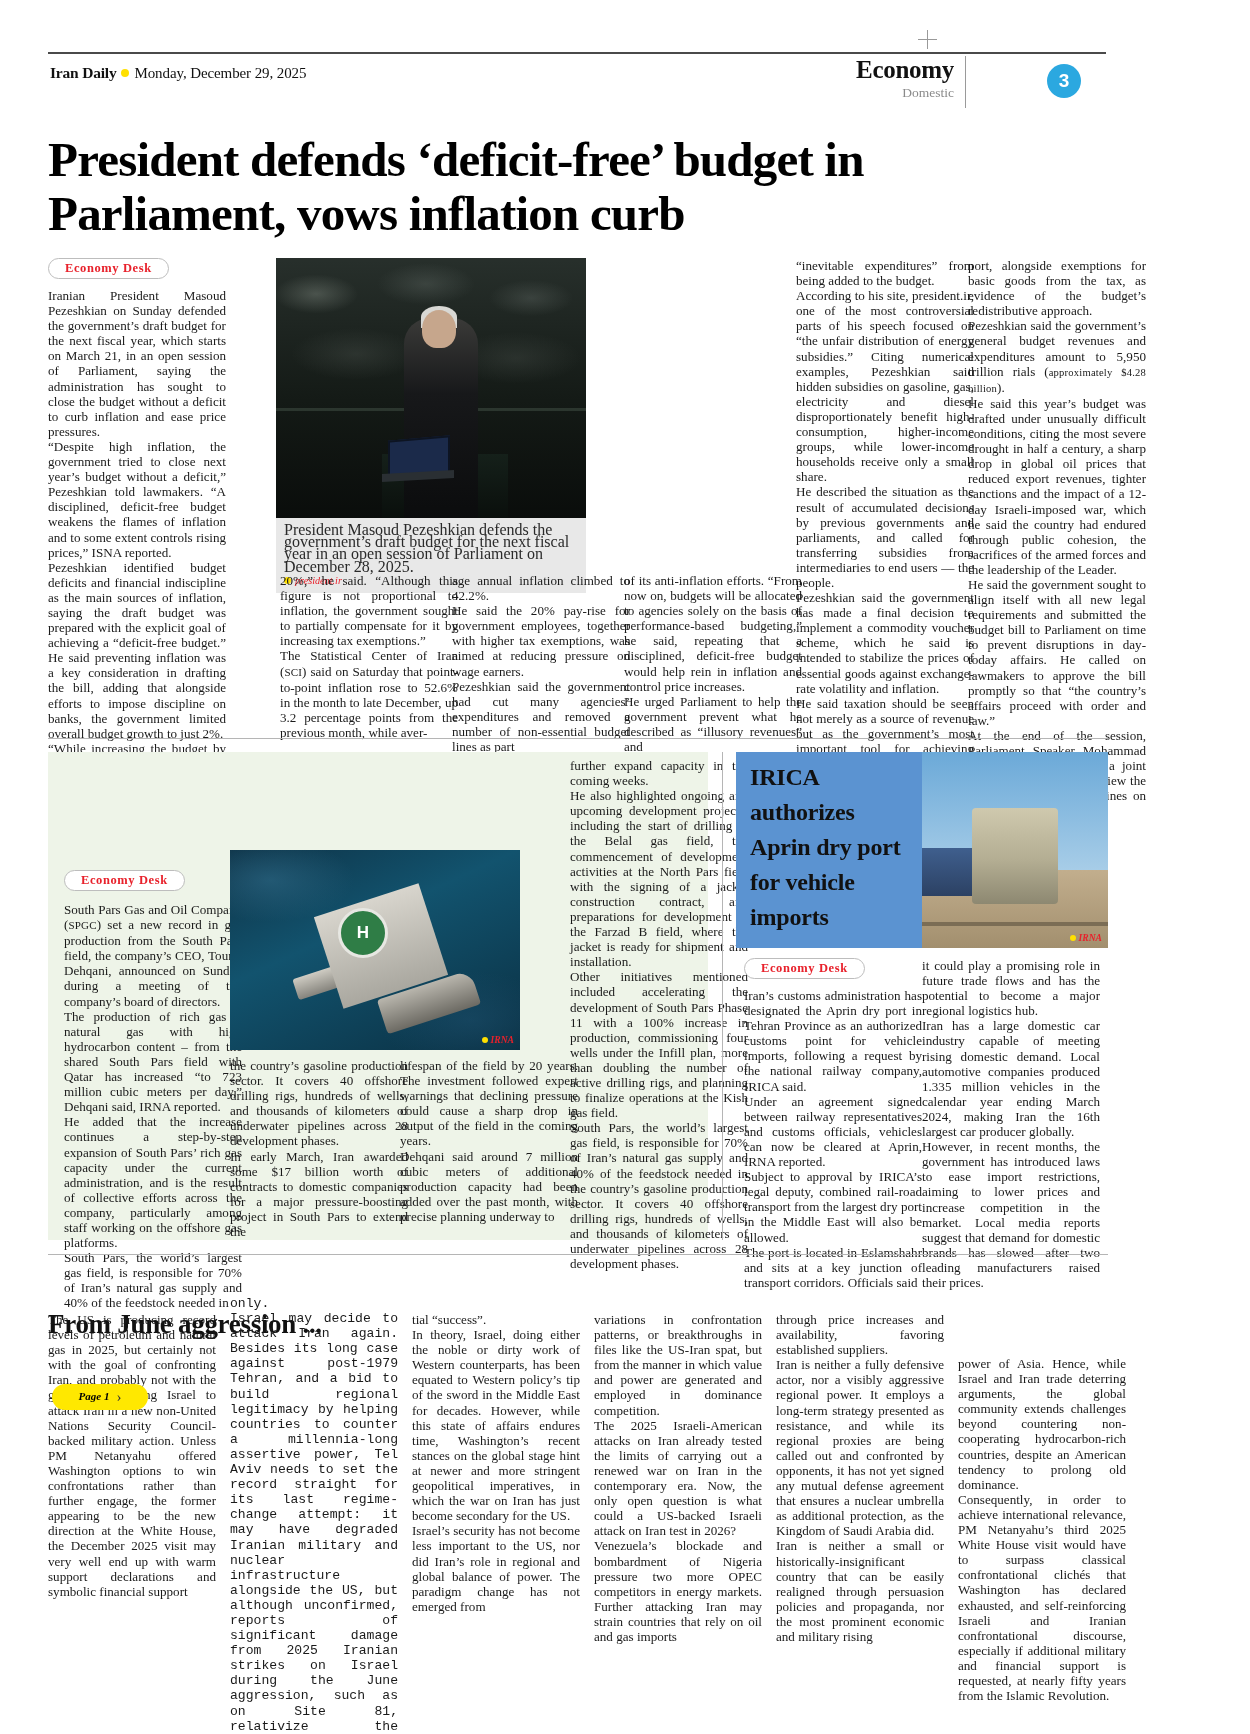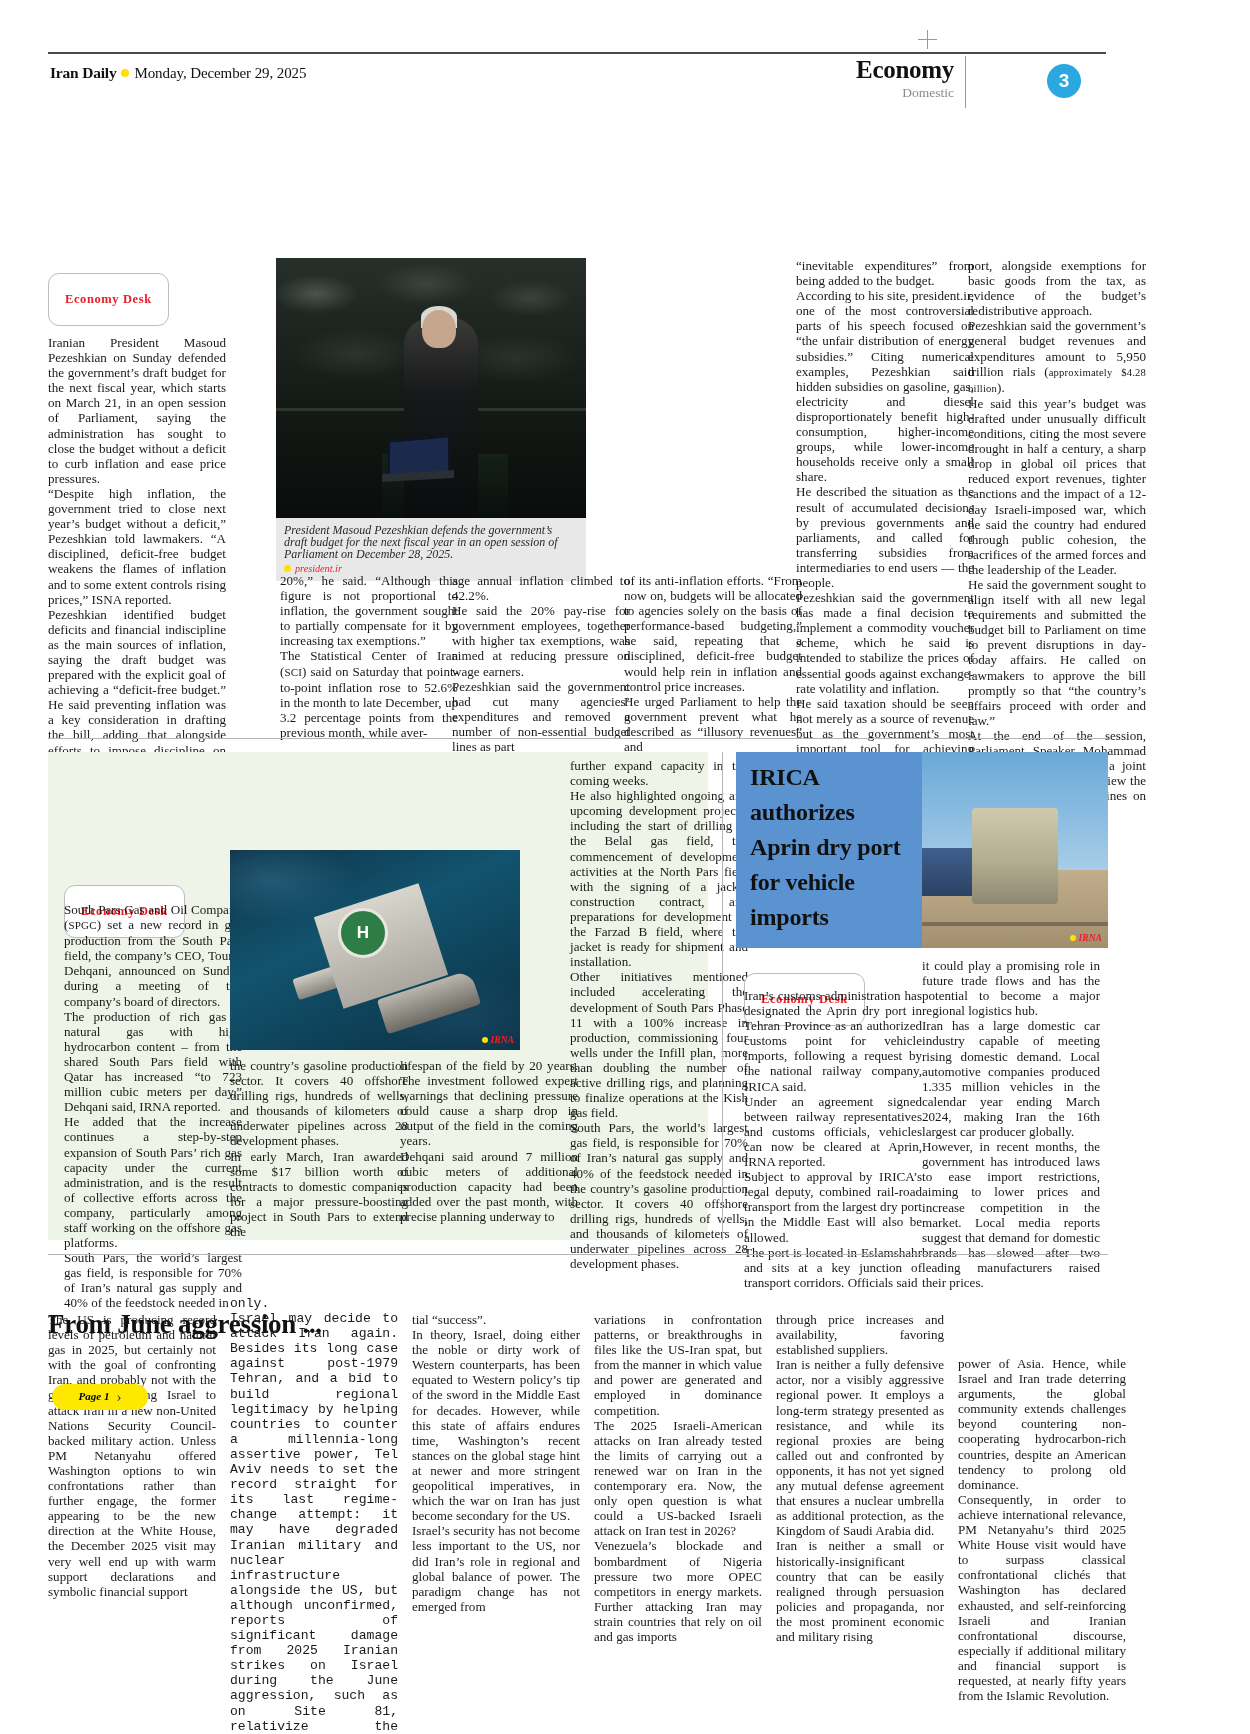--- a/index.html
+++ b/index.html
@@ -34,23 +34,23 @@
              background:#2BA8E0; color:#fff; font-family:"Liberation Sans", sans-serif; font-weight:bold;
              font-size:19px; display:flex; align-items:center; justify-content:center; }
 
   
   .headline { position:absolute; left:48px; top:133px; width:1060px;
               font-family:"Liberation Serif", serif; font-weight:bold;
               font-size:49px; line-height:54px; letter-spacing:-0.8px; color:#000; }
 
   
   .desk-badge { display:inline-flex; align-items:center; justify-content:center;
-                border:1px solid #bdbdbd; border-radius:11px; height:19px; padding:16px 16px;
+                border:1px solid #bdbdbd; border-radius:11px; height:19px; padding:0 16px;
                 color:#E8212B; font-family:"Liberation Serif", serif; font-weight:bold;
-                font-size:12.5px; letter-spacing:0.6px; background:#fff; white-space:nowrap;margin-top:15px; }
+                font-size:12.5px; letter-spacing:0.6px; background:#fff; white-space:nowrap; }
 
   
   .col { font-size:13.1px; line-height:15.1px; text-align:justify; hyphens:auto;
          font-family:"Liberation Serif", serif; color:#1a1a1a; }
   .small-caps { font-size:11px; letter-spacing:0.2px; }
   .approx { font-size:10.6px; letter-spacing:0.2px; }
 
   
   .article-main { position:absolute; left:48px; top:258px; width:1060px; height:460px; }
   .am-c1 { position:absolute; left:0;    top:0;  width:180px; }
@@ -88,21 +88,21 @@
   .photo .hair { position:absolute; left:145px; top:48px; width:36px; height:22px;
       background:#d8d8d4; border-radius:50% 50% 0 0; }
   .photo .podium { position:absolute; left:106px; top:196px; width:126px; height:64px;
       background:linear-gradient(180deg,#15201a,#0a0f0c); }
   .photo .laptop { position:absolute; left:112px; top:180px; width:58px; height:36px;
       background:#1b2a4a; border:2px solid #0d1422; transform:skewY(-5deg); }
   .photo .laptop-b { position:absolute; left:106px; top:214px; width:72px; height:8px;
       background:#2a2f33; transform:skewY(-3deg); }
   .photo .deskline { position:absolute; left:0; top:150px; width:100%; height:3px; background:rgba(90,110,95,.35); }
   .caption-box { width:310px; background:#E8E8E8; padding:6px 8px 7px 8px; box-sizing:border-box; }
-  .caption-text { font-size:12px; line-height:12.2px; font-style:italic; color:#2a2a2a; }
+  .caption-text { font-size:16px; line-height:12.2px; color:#2a2a2a; }
   .caption-credit { margin-top:2px; display:flex; align-items:center; gap:4px; }
   .caption-credit .cdot { width:7px; height:7px; border-radius:50%; background:#FFE000; display:inline-block; }
   .caption-credit .ctext { font-size:10.2px; font-style:italic; color:#E8212B; }
 
   .rule-sep { position:absolute; background:#b5b5b5; }
 
   
   .sp-box { position:absolute; left:48px; top:752px; width:660px; height:488px; background:#EEF4E8; }
   .sp-head { position:absolute; left:16px; top:22px; width:500px;
              font-family:"Liberation Serif", serif; font-weight:bold; font-size:28px; line-height:36px;
@@ -203,20 +203,21 @@
       </div>
       <div class="mast-right">
         <div class="section-name">Economy</div>
         <div class="section-sub">Domestic</div>
       </div>
       <div class="mast-vrule"></div>
       <div class="pagenum">3</div>
     </div>
   </div>
 
+  <div class="headline">President defends ‘deficit-free’ budget in Parliament, vows inflation curb</div>
 
   <div class="article-main">
 
     <div class="am-c1">
       <div class="desk-badge">Economy  Desk</div>
       <div class="col am-c1-body" style="white-space:pre-line;">Iranian President Masoud Pezeshkian on Sunday defended the government’s draft budget for the next fiscal year, which starts on March 21, in an open session of Parliament, saying the administration has sought to close the budget without a deficit to curb inflation and ease price pressures.
 “Despite high inflation, the government tried to close next year’s budget without a deficit,” Pezeshkian told lawmakers. “A disciplined, deficit-free budget weakens the flames of inflation and to some extent controls rising prices,” ISNA reported.
 Pezeshkian identified budget deficits and financial indiscipline as the main sources of inflation, saying the draft budget was prepared with the explicit goal of achieving a “deficit-free budget.” He said preventing inflation was a key consideration in drafting the bill, adding that alongside efforts to impose discipline on banks, the government limited overall budget growth to just 2%.
 “While increasing the budget by only 2%, the government tried to raise employees’ salaries by</div>
     </div>

